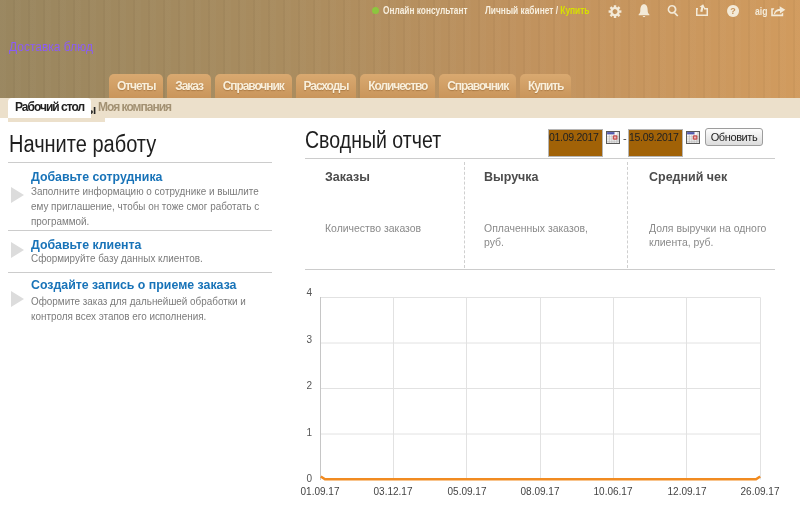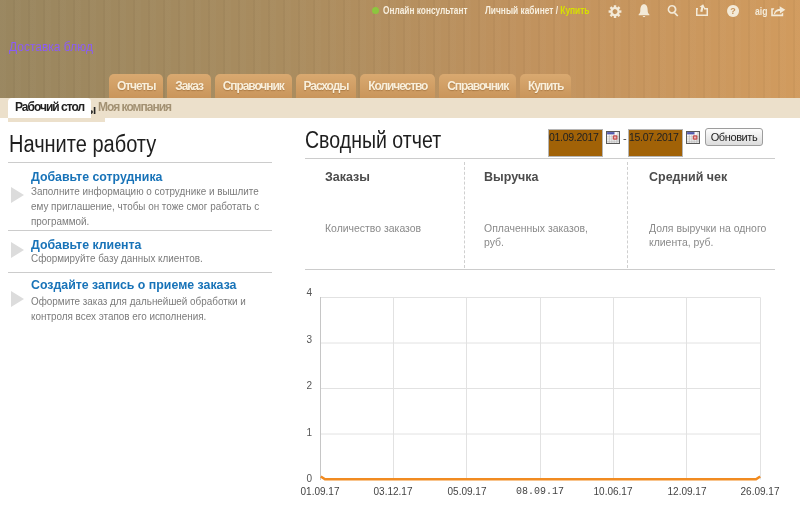--- a/index.html
+++ b/index.html
@@ -130,21 +130,21 @@
         <line x1="1" y1="10.2" x2="13" y2="10.2"></line>
       <line x1="3.4" y1="3.6" x2="3.4" y2="12"></line>
         <line x1="5.8" y1="3.6" x2="5.8" y2="12"></line>
         <line x1="8.2" y1="3.6" x2="8.2" y2="12"></line>
         <line x1="10.6" y1="3.6" x2="10.6" y2="12"></line>
     </g>
     <rect x="6.8" y="4.2" width="4.6" height="4.6" rx="1.2" fill="#c75050"></rect>
     <rect x="8" y="5.4" width="2.2" height="2.2" rx="0.6" fill="#e8b9b9"></rect>
   </svg>
   <div class="dash" style="left:623px; top:132px;">-</div>
-  <div class="dinput" style="left:628px; top:129px; width:55px;">15.07.2017</div>
+  <div class="dinput" style="left:628px; top:129px; width:55px;">15.09.2017</div>
   <svg class="abs" style="left:686px; top:131px;" width="14" height="13" viewBox="0 0 14 13">
     <rect x="0.5" y="0.5" width="13" height="12" fill="#f7f7f7" stroke="#5a5a5a" stroke-width="1"></rect>
     <rect x="11" y="1" width="2" height="11" fill="#dcdcdc"></rect>
     <rect x="1" y="10.2" width="12" height="1.8" fill="#e3e3e3"></rect>
     <rect x="1.1" y="1.1" width="7.4" height="2.3" fill="#5058ae"></rect>
     <g stroke="#bbbbbb" stroke-width="0.6">
       <line x1="1" y1="5.8" x2="13" y2="5.8"></line>
         <line x1="1" y1="8" x2="13" y2="8"></line>
         <line x1="1" y1="10.2" x2="13" y2="10.2"></line>
       <line x1="3.4" y1="3.6" x2="3.4" y2="12"></line>
@@ -190,17 +190,17 @@
     <polyline points="25.8,186.5 30,189.3 461,189.3 465.2,186.5" fill="none" stroke="#f18b21" stroke-width="2.6"></polyline>
   </svg>
   <div class="ylab" style="left:298px; top:288px;">4</div>
   <div class="ylab" style="left:298px; top:335px;">3</div>
   <div class="ylab" style="left:298px; top:381px;">2</div>
   <div class="ylab" style="left:298px; top:428px;">1</div>
   <div class="ylab" style="left:298px; top:474px;">0</div>
   <div class="xlab" style="left:290px; top:487px;">01.09.17</div>
   <div class="xlab" style="left:363px; top:487px;">03.12.17</div>
   <div class="xlab" style="left:437px; top:487px;">05.09.17</div>
-  <div class="xlab" style="left:510px; top:487px;font-family:Liberation Mono, monospace;">08.09.17</div>
+  <div class="xlab" style="left:510px; top:487px;">08.09.17</div>
   <div class="xlab" style="left:583px; top:487px;">10.06.17</div>
   <div class="xlab" style="left:657px; top:487px;">12.09.17</div>
   <div class="xlab" style="left:730px; top:487px;">26.09.17</div>
 </div>
 
 </body></html>

